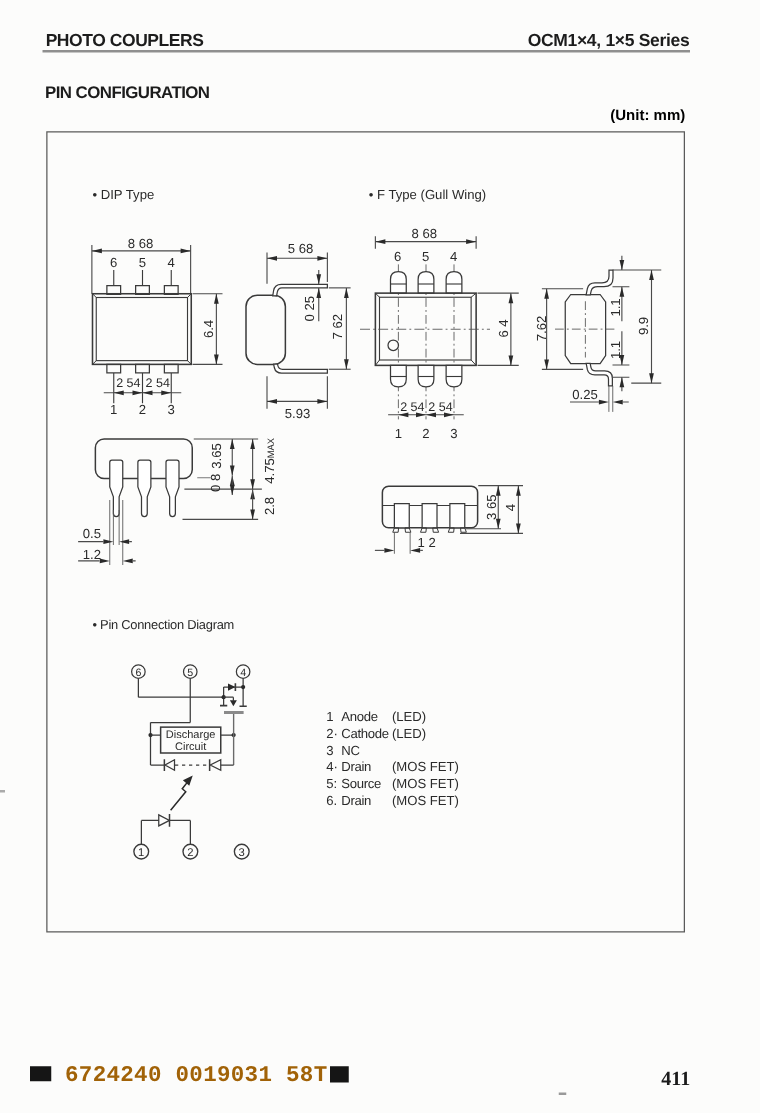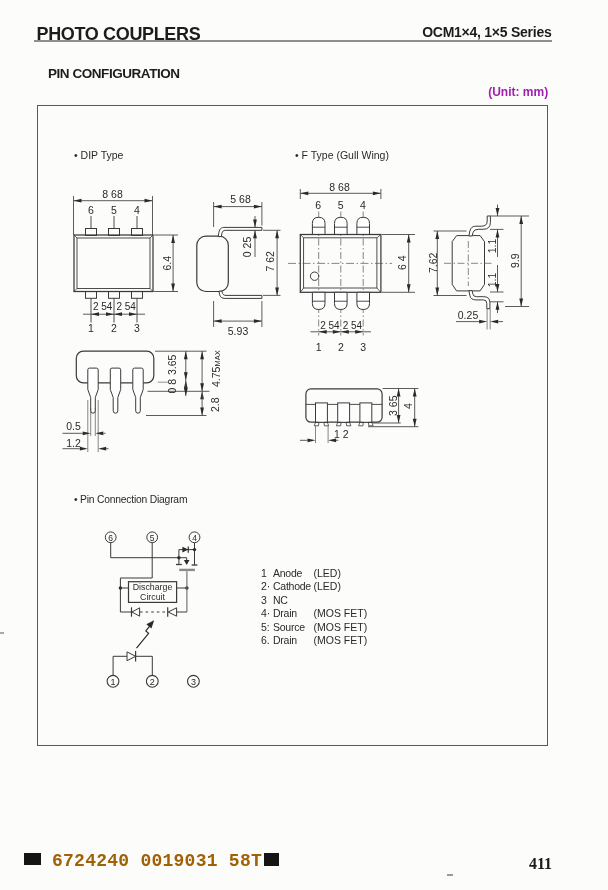--- a/index.html
+++ b/index.html
@@ -1,23 +1,23 @@
 <!DOCTYPE html>
 <html><head><meta charset="utf-8">
 <style>
 html,body{margin:0;padding:0;}
 body{width:608px;height:890px;background:#fcfcfb;font-family:"Liberation Sans",sans-serif;position:relative;overflow:hidden;}
 .abs{position:absolute;}
 </style></head>
 <body>
-<div class="abs" style="left:36.5px;top:24px;font-size:18px;font-weight:bold;letter-spacing:-.35px;color:#1c1c1c;">PHOTO COUPLERS</div>
+<div class="abs" style="left:36.5px;top:24px;font-size:14px;font-weight:bold;letter-spacing:-.35px;color:#1c1c1c;">PHOTO COUPLERS</div>
 <div class="abs" style="left:0;top:24px;width:551.5px;text-align:right;font-size:14px;font-weight:bold;letter-spacing:-.25px;color:#1c1c1c;">OCM1×4, 1×5 Series</div>
 <div class="abs" style="left:34px;top:40.2px;width:517.5px;height:1.7px;background:#8f8f8f;"></div>
-<div class="abs" style="left:36px;top:66px;font-size:13.5px;font-weight:bold;letter-spacing:-.45px;color:#1c1c1c;margin-left:12px;">PIN CONFIGURATION</div>
-<div class="abs" style="left:0;top:84.5px;width:548.2px;text-align:right;font-size:12px;font-weight:bold;color:#a21caf;">(Unit: mm)</div>
+<div class="abs" style="left:36px;top:66px;font-size:13.5px;font-weight:bold;letter-spacing:-.45px;color:#1c1c1c;">PIN CONFIGURATION</div>
+<div class="abs" style="left:0;top:84.5px;width:548.2px;text-align:right;font-size:12px;font-weight:bold;color:#000000;">(Unit: mm)</div>
 <div class="abs" style="left:37px;top:105px;width:509px;height:639px;border:1px solid #5a5a5a;"></div>
 <svg class="abs" style="left:37px;top:105px;" width="510" height="640" viewBox="0 0 510 640">
 <text x="37" y="54.2" font-size="10.5" text-anchor="start" fill="#2a2a2a" font-family="Liberation Sans, sans-serif">• DIP Type</text>
 <text x="258" y="54.2" font-size="10.5" text-anchor="start" fill="#2a2a2a" font-family="Liberation Sans, sans-serif">• F Type (Gull Wing)</text>
 <text x="75.5" y="93" font-size="10.5" text-anchor="middle" fill="#2a2a2a" font-family="Liberation Sans, sans-serif">8 68</text>
 <line x1="36.5" y1="91" x2="36.5" y2="130" stroke="#4a4a4a" stroke-width="0.9" stroke-linecap="butt"></line>
 <line x1="115.5" y1="91" x2="115.5" y2="130" stroke="#4a4a4a" stroke-width="0.9" stroke-linecap="butt"></line>
 <line x1="36.5" y1="95.7" x2="115.5" y2="95.7" stroke="#4a4a4a" stroke-width="0.9" stroke-linecap="butt"></line>
 <path d="M0,0 L8.0,-1.9 L8.0,1.9 Z" fill="#2a2a2a" transform="translate(36.5,95.7) rotate(0)"></path>
 <path d="M0,0 L8.0,-1.9 L8.0,1.9 Z" fill="#2a2a2a" transform="translate(115.5,95.7) rotate(180)"></path>

